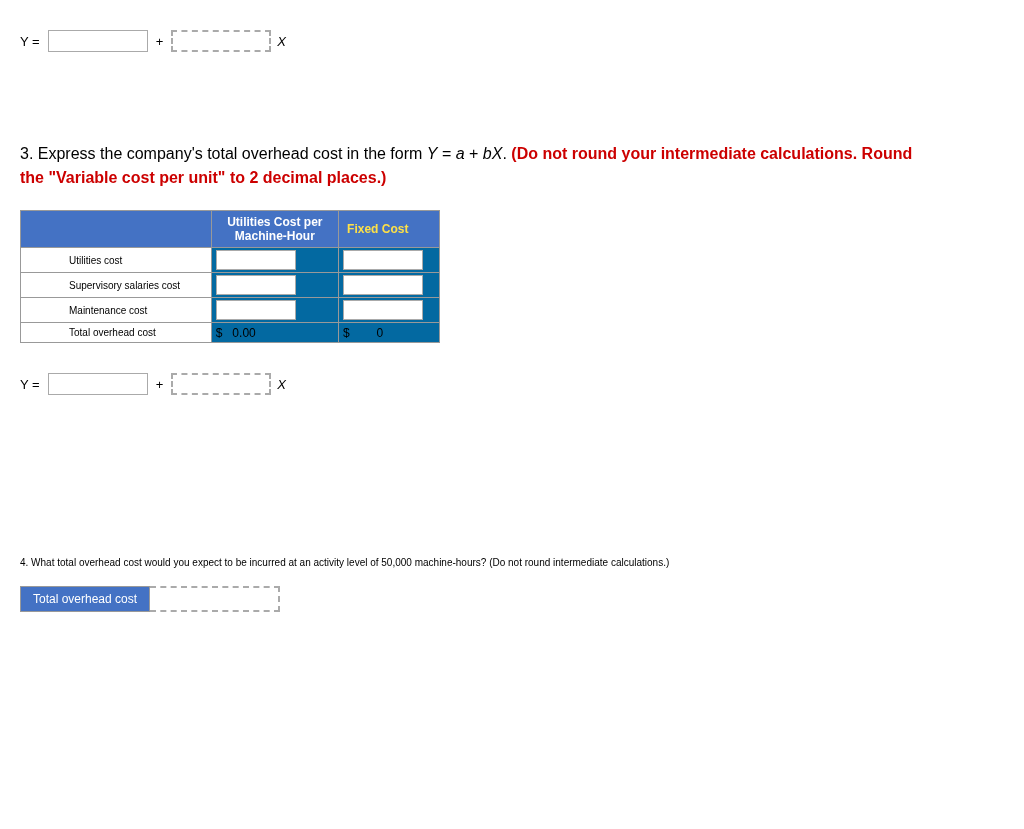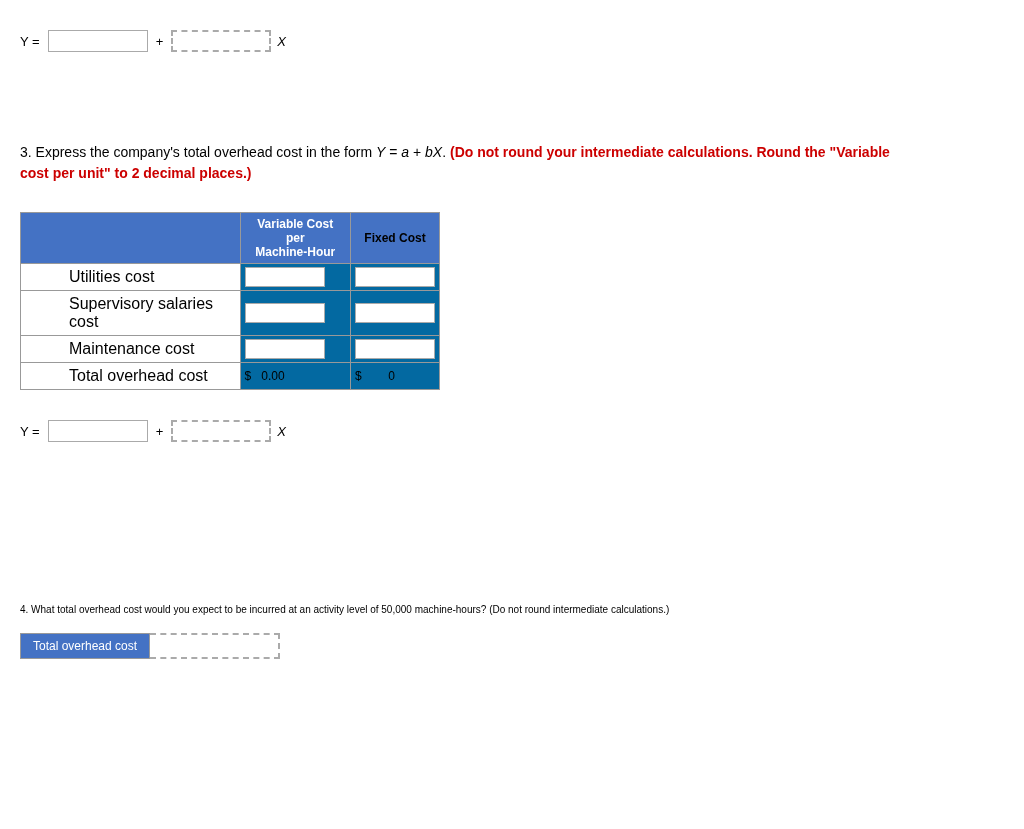--- a/index.html
+++ b/index.html
@@ -51,23 +51,23 @@
       font-size: 13px;
     }
     .eq-x {
       font-size: 13px;
       margin-left: 2px;
       font-style: italic;
     }
 
     
     .question-text {
-      font-size: 14px;
+      font-size: 16px;
       color: #000;
-      margin-bottom: 28px;
+      margin-bottom: 20px;
       line-height: 1.5;
       max-width: 900px;
     }
     .question-text .bold-red {
       color: #cc0000;
       font-weight: bold;
     }
 
     
     .cost-table {
@@ -94,21 +94,21 @@
     }
     .header-row-1 th {
       background-color: #4472C4 !important;
       color: #fff;
     }
     .cost-table tbody tr td {
       background: #0369a1;
     }
     .cost-table tbody tr td:first-child {
       background: #fff;
-      font-size: 16px;
+      font-size: 10px;
       padding-left: 48px;
     }
     .cost-table .input-cell {
       padding: 2px 4px;
     }
     .cell-input {
       width: 80px;
       height: 20px;
       border: 1px solid #aaa;
       font-size: 12px;
@@ -184,24 +184,24 @@
 
 <div class="question-text">
   <span>3. Express the company's total overhead cost in the form <em>Y</em> = <em>a</em> + <em>b</em><em>X</em>. </span><span class="bold-red">(Do not round your intermediate calculations. Round the "Variable cost per unit" to 2 decimal places.)</span>
 </div>
 
 <table class="cost-table">
   <thead>
     <tr class="header-row-1">
       <th style="background:#4472C4;color:#fff;border:1px solid #999;"></th>
       <th style="background:#4472C4;color:#fff;border:1px solid #999;text-align:center;">
-        <div>Variable Cost per</div>
+        <div>Utilities Cost per</div>
         <div>Machine-Hour</div>
       </th>
-      <th style="background:#4472C4;color:#000000;border:1px solid #999;text-align:center;">Fixed Cost</th>
+      <th style="background:#4472C4;color:#fde047;border:1px solid #999;text-align:left;">Fixed Cost</th>
     </tr>
   </thead>
   <tbody>
     <tr>
       <td>Utilities cost</td>
       <td class="input-cell">
         <input class="cell-input" type="text" value="" style="">
       </td>
       <td class="input-cell">
         <input class="cell-input" type="text" value="" style="">

